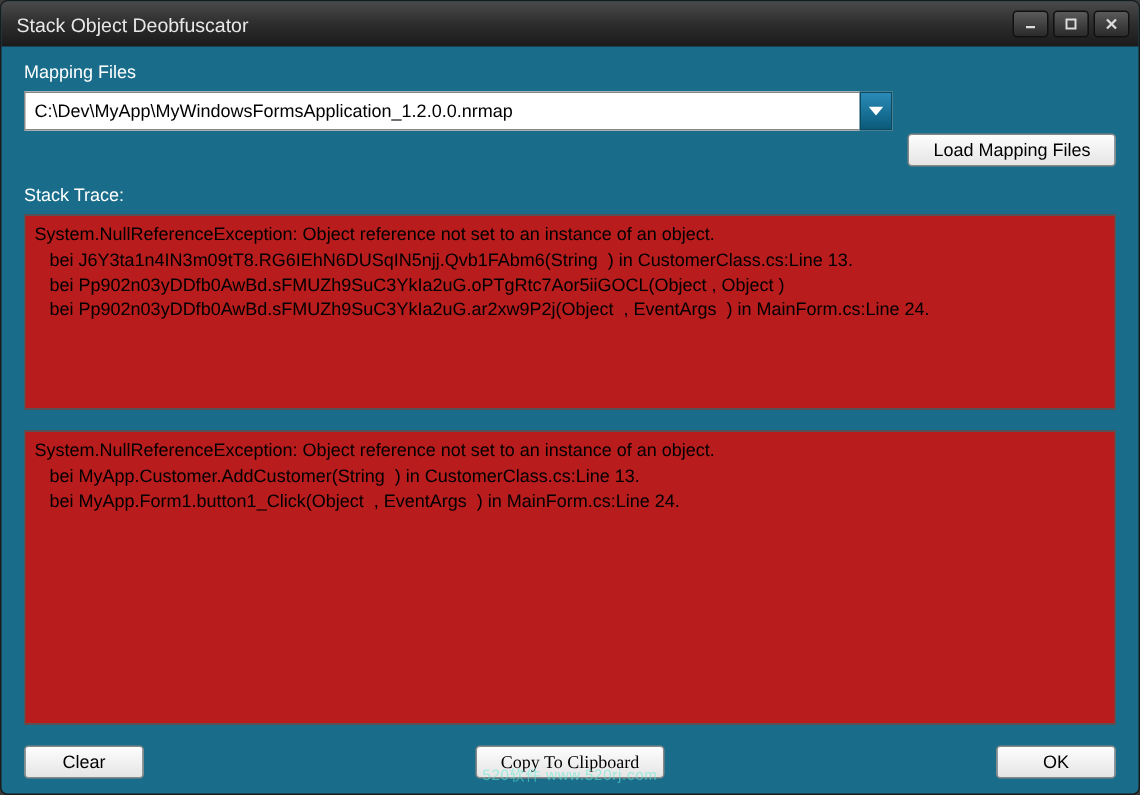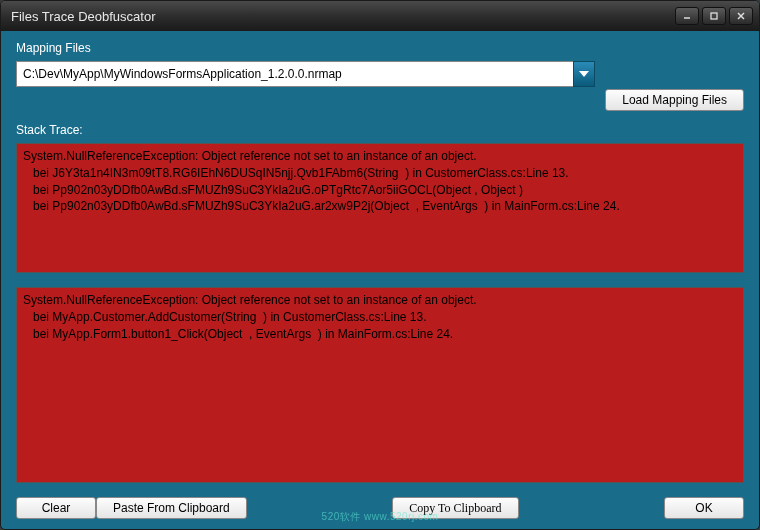--- a/index.html
+++ b/index.html
@@ -131,20 +131,21 @@
     .stack-input {
       height: 130px;
       margin-bottom: 10px;
     }
     .stack-output {
       flex: 1;
       margin-bottom: 10px;
     }
     .button-row {
       display: flex;
+      gap: 10px;
       align-items: center;
     }
     .spacer {
       flex: 1;
     }
     .btn-wide {
       min-width: 80px;
     }
     .btn-paste {
       min-width: 140px;
@@ -173,21 +174,21 @@
       z-index: 5;
       white-space: nowrap;
     }
   </style>
 </head>
 <body>
 
 <div class="window">
 
   <div class="titlebar">
-    <span>Files Trace Deobfuscator</span>
+    <span>Stack Object Deobfuscator</span>
     <div class="window-controls">
       <div class="win-btn">
         <svg width="10" height="10" viewBox="0 0 10 10">
             <line x1="2" y1="7" x2="8" y2="7" stroke="#ddd" stroke-width="1.5"></line>
           </svg>
       </div>
       <div class="win-btn">
         <svg width="10" height="10" viewBox="0 0 10 10">
             <rect x="2" y="2" width="6" height="6" fill="none" stroke="#ddd" stroke-width="1.3"></rect>
           </svg>
@@ -223,21 +224,20 @@
    bei J6Y3ta1n4IN3m09tT8.RG6IEhN6DUSqIN5njj.Qvb1FAbm6(String  ) in CustomerClass.cs:Line 13.
    bei Pp902n03yDDfb0AwBd.sFMUZh9SuC3YkIa2uG.oPTgRtc7Aor5iiGOCL(Object , Object )
    bei Pp902n03yDDfb0AwBd.sFMUZh9SuC3YkIa2uG.ar2xw9P2j(Object  , EventArgs  ) in MainForm.cs:Line 24.</div>
 
     <div class="textarea-box stack-output">System.NullReferenceException: Object reference not set to an instance of an object.
    bei MyApp.Customer.AddCustomer(String  ) in CustomerClass.cs:Line 13.
    bei MyApp.Form1.button1_Click(Object  , EventArgs  ) in MainForm.cs:Line 24.</div>
 
     <div class="button-row">
       <button class="btn btn-wide">Clear</button>
-      <button class="btn btn-paste">Paste From Clipboard</button>
       <div class="spacer"></div>
       <button class="btn btn-copy">Copy To Clipboard</button>
       <div class="spacer"></div>
       <button class="btn btn-ok">OK</button>
     </div>
 
   </div>
 
 </div>
 

